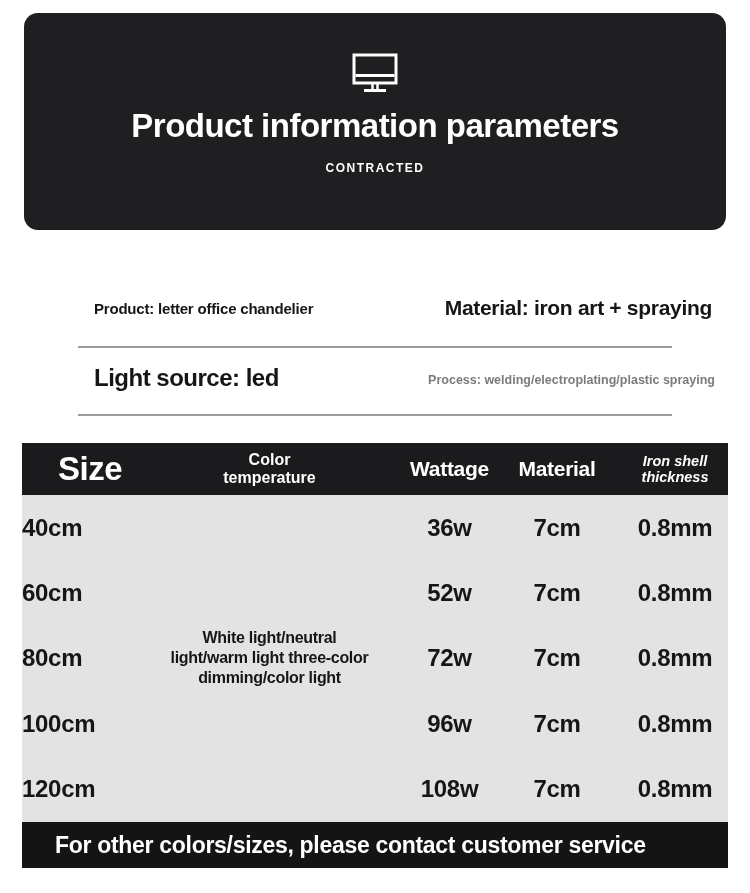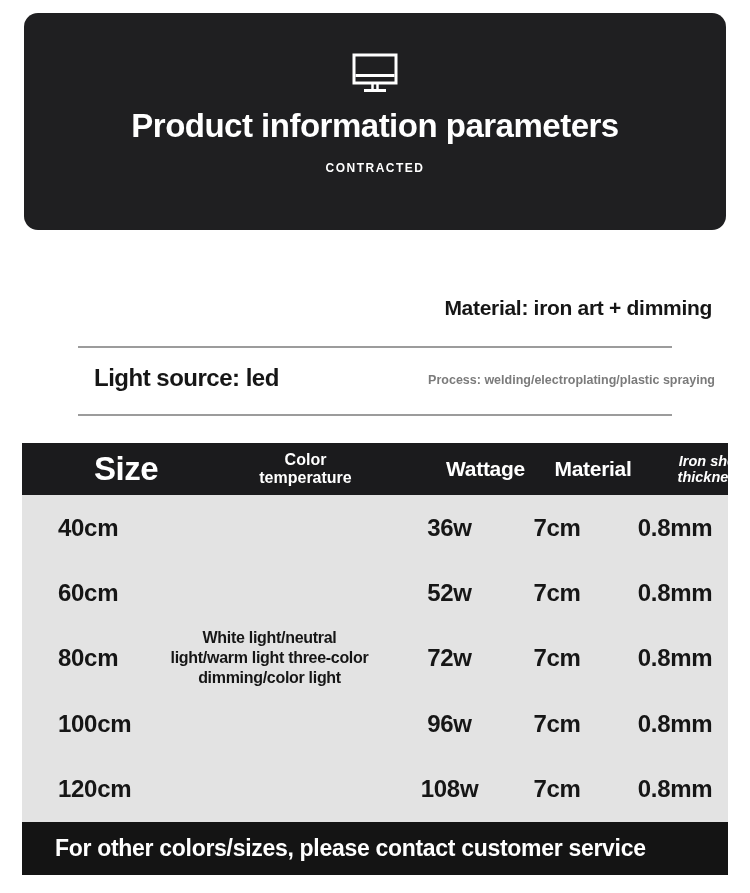--- a/index.html
+++ b/index.html
@@ -31,37 +31,37 @@
   .info-material{position:absolute;right:38px;top:296px;font-size:21px;font-weight:700;letter-spacing:-0.3px;}
   .info-light{position:absolute;left:94px;top:364px;font-size:24px;font-weight:700;letter-spacing:-0.5px;}
   .info-process{position:absolute;right:35px;top:373px;font-size:12.5px;font-weight:700;color:var(--c-muted);}
   .divider{position:absolute;left:78px;width:594px;height:2px;background:var(--c-divider);}
   .divider-1{top:346px;}
   .divider-2{top:414px;}
 
   
   .spec-table{position:absolute;left:22px;top:443px;width:706px;}
   .cols{display:grid;grid-template-columns:110px 275px 85px 130px 106px;}
-  .thead{height:52px;background:var(--c-table-head);color:var(--c-white);align-items:center;padding-left:36px;}
+  .thead{height:52px;background:var(--c-table-head);color:var(--c-white);align-items:center;}
   .th{display:flex;align-items:center;justify-content:center;text-align:center;font-weight:700;line-height:1.12;}
   .th-size{justify-content:flex-start;padding-left:36px;font-size:33px;letter-spacing:-0.5px;}
   .th-color{font-size:16px;}
   .th-color .wrapbox{max-width:104px;}
   .th-watt,.th-thick{font-size:21px;letter-spacing:-0.3px;}
   .th-iron{font-size:14.5px;font-style:italic;}
   .th-iron .wrapbox{max-width:80px;}
 
   .tbody{height:327px;background:var(--c-body-gray);display:grid;grid-template-rows:repeat(5,1fr);}
   .tr{align-items:center;}
   .td{display:flex;align-items:center;justify-content:center;font-size:24px;font-weight:700;
       letter-spacing:-0.3px;color:var(--c-text);}
-  .td-size{justify-content:flex-start;padding-left:36px;}
+  .td-size{justify-content:flex-start;}
   .td-color{flex-direction:column;font-size:16px;line-height:20px;text-align:right;}
 
-  .tfoot{height:53px;background:var(--c-footer);display:flex;align-items:center;padding-left:33px;}
+  .tfoot{height:46px;background:var(--c-footer);display:flex;align-items:center;padding-left:33px;}
   .tfoot span{color:var(--c-white);font-size:23px;font-weight:700;letter-spacing:-0.3px;}
 </style>
 </head>
 <body>
 
 <div class="page">
 
   <section class="hero">
     <span class="icon-wrap">
       <svg width="46" height="42" viewBox="0 0 46 42">
@@ -69,21 +69,22 @@
         <line x1="3.5" y1="22.5" x2="42.5" y2="22.5" stroke="#ffffff" stroke-width="3"></line>
         <line x1="20.5" y1="31" x2="20.5" y2="36" stroke="#ffffff" stroke-width="2.5"></line>
         <line x1="25.5" y1="31" x2="25.5" y2="36" stroke="#ffffff" stroke-width="2.5"></line>
         <line x1="12" y1="37.5" x2="34" y2="37.5" stroke="#ffffff" stroke-width="3"></line>
       </svg>
     </span>
     <h1>Product information parameters</h1>
     <div class="hero-sub">CONTRACTED</div>
   </section>
 
-  <div class="info-material">Material: iron art + dimming</div>
+  <div class="info-product">Product: letter office chandelier</div>
+  <div class="info-material">Material: iron art + spraying</div>
   <div class="divider divider-1"></div>
   <div class="info-light">Light source: led</div>
   <div class="info-process">Process: welding/electroplating/plastic spraying</div>
   <div class="divider divider-2"></div>
 
   <section class="spec-table">
 
     <div class="thead cols">
       <div class="th th-size">Size</div>
       <div class="th th-color">

